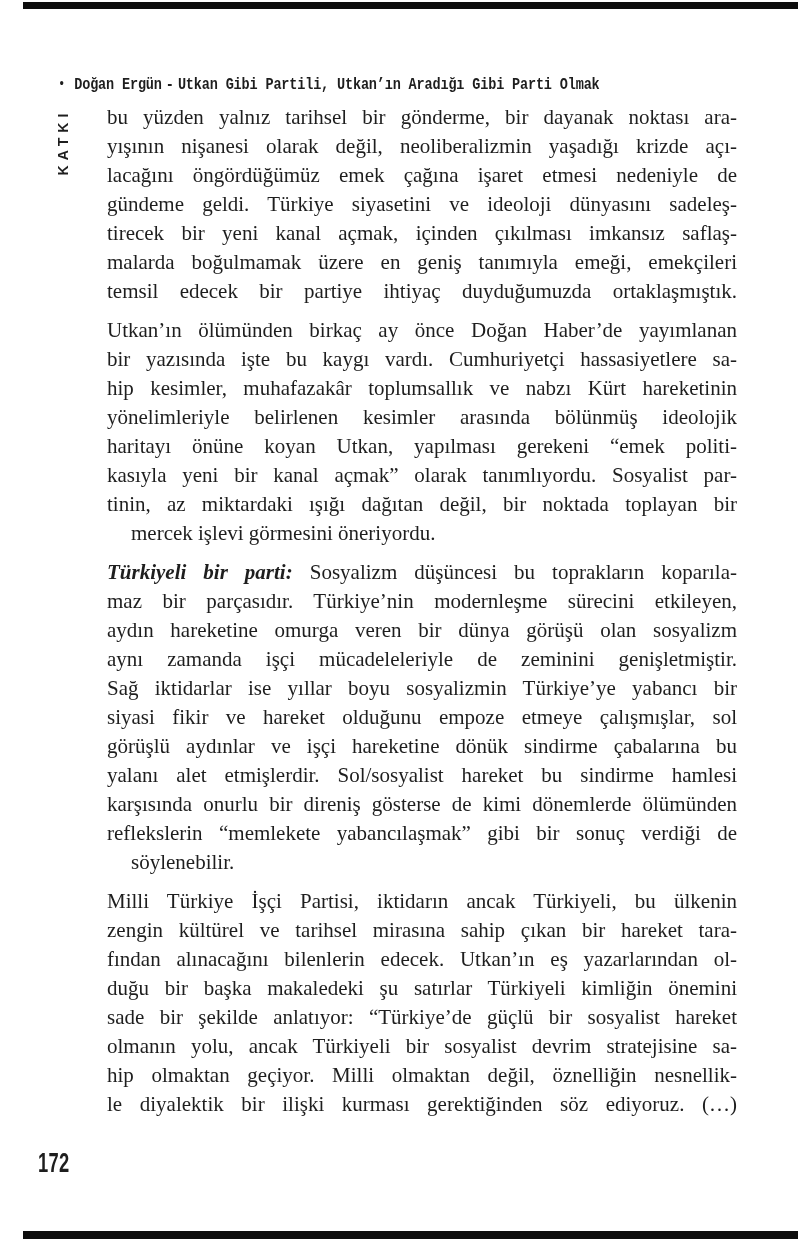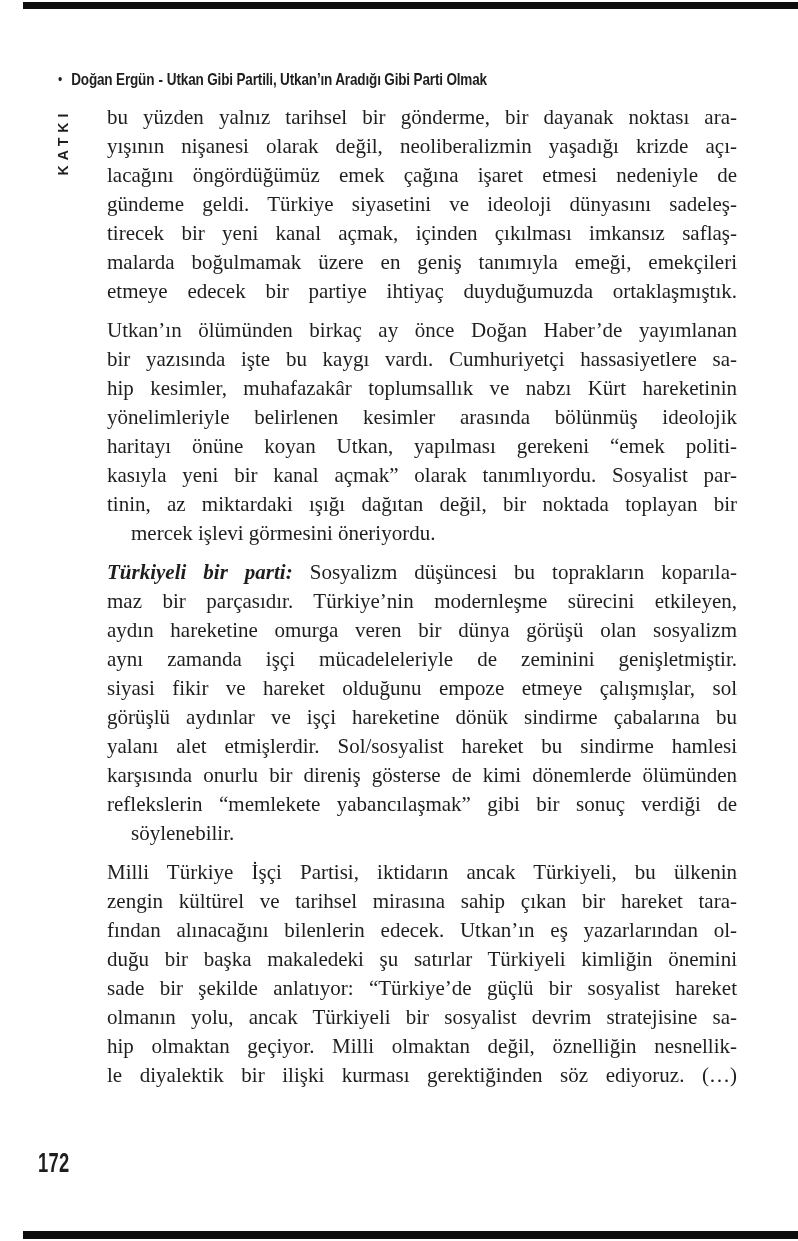--- a/index.html
+++ b/index.html
@@ -24,26 +24,26 @@
     left:23px;
     width:775px;
     background:var(--bar);
   }
   .edge-bar.top{top:2px;height:7px;}
   .edge-bar.bottom{top:1231px;height:8px;}
 
   .header{
     position:absolute;
     left:58px;
-    top:70px;
+    top:76px;
     width:700px;
     height:20px;
     white-space:nowrap;
     color:var(--ink);
-    font-family:Liberation Sans, sans-serif;
+    font-family:Liberation Mono, monospace;
   }
   .header-inner{
     display:inline-block;
     transform:scaleX(0.82);
     transform-origin:left center;
     font-size:16.5px;
     line-height:18px;
     letter-spacing:-0.2px;
   }
   .header .bullet{
@@ -121,37 +121,38 @@
   <div class="margin-label">KATKI</div>
 
   <div class="body-text">
       <div class="para">
         <div class="line">bu yüzden yalnız tarihsel bir gönderme, bir dayanak noktası ara-</div>
         <div class="line">yışının nişanesi olarak değil, neoliberalizmin yaşadığı krizde açı-</div>
         <div class="line">lacağını öngördüğümüz emek çağına işaret etmesi nedeniyle de</div>
         <div class="line">gündeme geldi. Türkiye siyasetini ve ideoloji dünyasını sadeleş-</div>
         <div class="line">tirecek bir yeni kanal açmak, içinden çıkılması imkansız saflaş-</div>
         <div class="line">malarda boğulmamak üzere en geniş tanımıyla emeği, emekçileri</div>
-        <div class="line">etmeye edecek bir partiye ihtiyaç duyduğumuzda ortaklaşmıştık.</div>
+        <div class="line">temsil edecek bir partiye ihtiyaç duyduğumuzda ortaklaşmıştık.</div>
       </div>
       <div class="para">
         <div class="line">Utkan’ın ölümünden birkaç ay önce Doğan Haber’de yayımlanan</div>
         <div class="line">bir yazısında işte bu kaygı vardı. Cumhuriyetçi hassasiyetlere sa-</div>
         <div class="line">hip kesimler, muhafazakâr toplumsallık ve nabzı Kürt hareketinin</div>
         <div class="line">yönelimleriyle belirlenen kesimler arasında bölünmüş ideolojik</div>
         <div class="line">haritayı önüne koyan Utkan, yapılması gerekeni “emek politi-</div>
         <div class="line">kasıyla yeni bir kanal açmak” olarak tanımlıyordu. Sosyalist par-</div>
         <div class="line">tinin, az miktardaki ışığı dağıtan değil, bir noktada toplayan bir</div>
         <div class="line lastline">mercek işlevi görmesini öneriyordu.</div>
       </div>
       <div class="para">
         <div class="line"><span class="lead">Türkiyeli bir parti:</span> Sosyalizm düşüncesi bu toprakların koparıla-</div>
         <div class="line">maz bir parçasıdır. Türkiye’nin modernleşme sürecini etkileyen,</div>
         <div class="line">aydın hareketine omurga veren bir dünya görüşü olan sosyalizm</div>
         <div class="line">aynı zamanda işçi mücadeleleriyle de zeminini genişletmiştir.</div>
+        <div class="line">Sağ iktidarlar ise yıllar boyu sosyalizmin Türkiye’ye yabancı bir</div>
         <div class="line">siyasi fikir ve hareket olduğunu empoze etmeye çalışmışlar, sol</div>
         <div class="line">görüşlü aydınlar ve işçi hareketine dönük sindirme çabalarına bu</div>
         <div class="line">yalanı alet etmişlerdir. Sol/sosyalist hareket bu sindirme hamlesi</div>
         <div class="line">karşısında onurlu bir direniş gösterse de kimi dönemlerde ölümünden</div>
         <div class="line">reflekslerin “memlekete yabancılaşmak” gibi bir sonuç verdiği de</div>
         <div class="line lastline">söylenebilir.</div>
       </div>
       <div class="para">
         <div class="line">Milli Türkiye İşçi Partisi, iktidarın ancak Türkiyeli, bu ülkenin</div>
         <div class="line">zengin kültürel ve tarihsel mirasına sahip çıkan bir hareket tara-</div>

